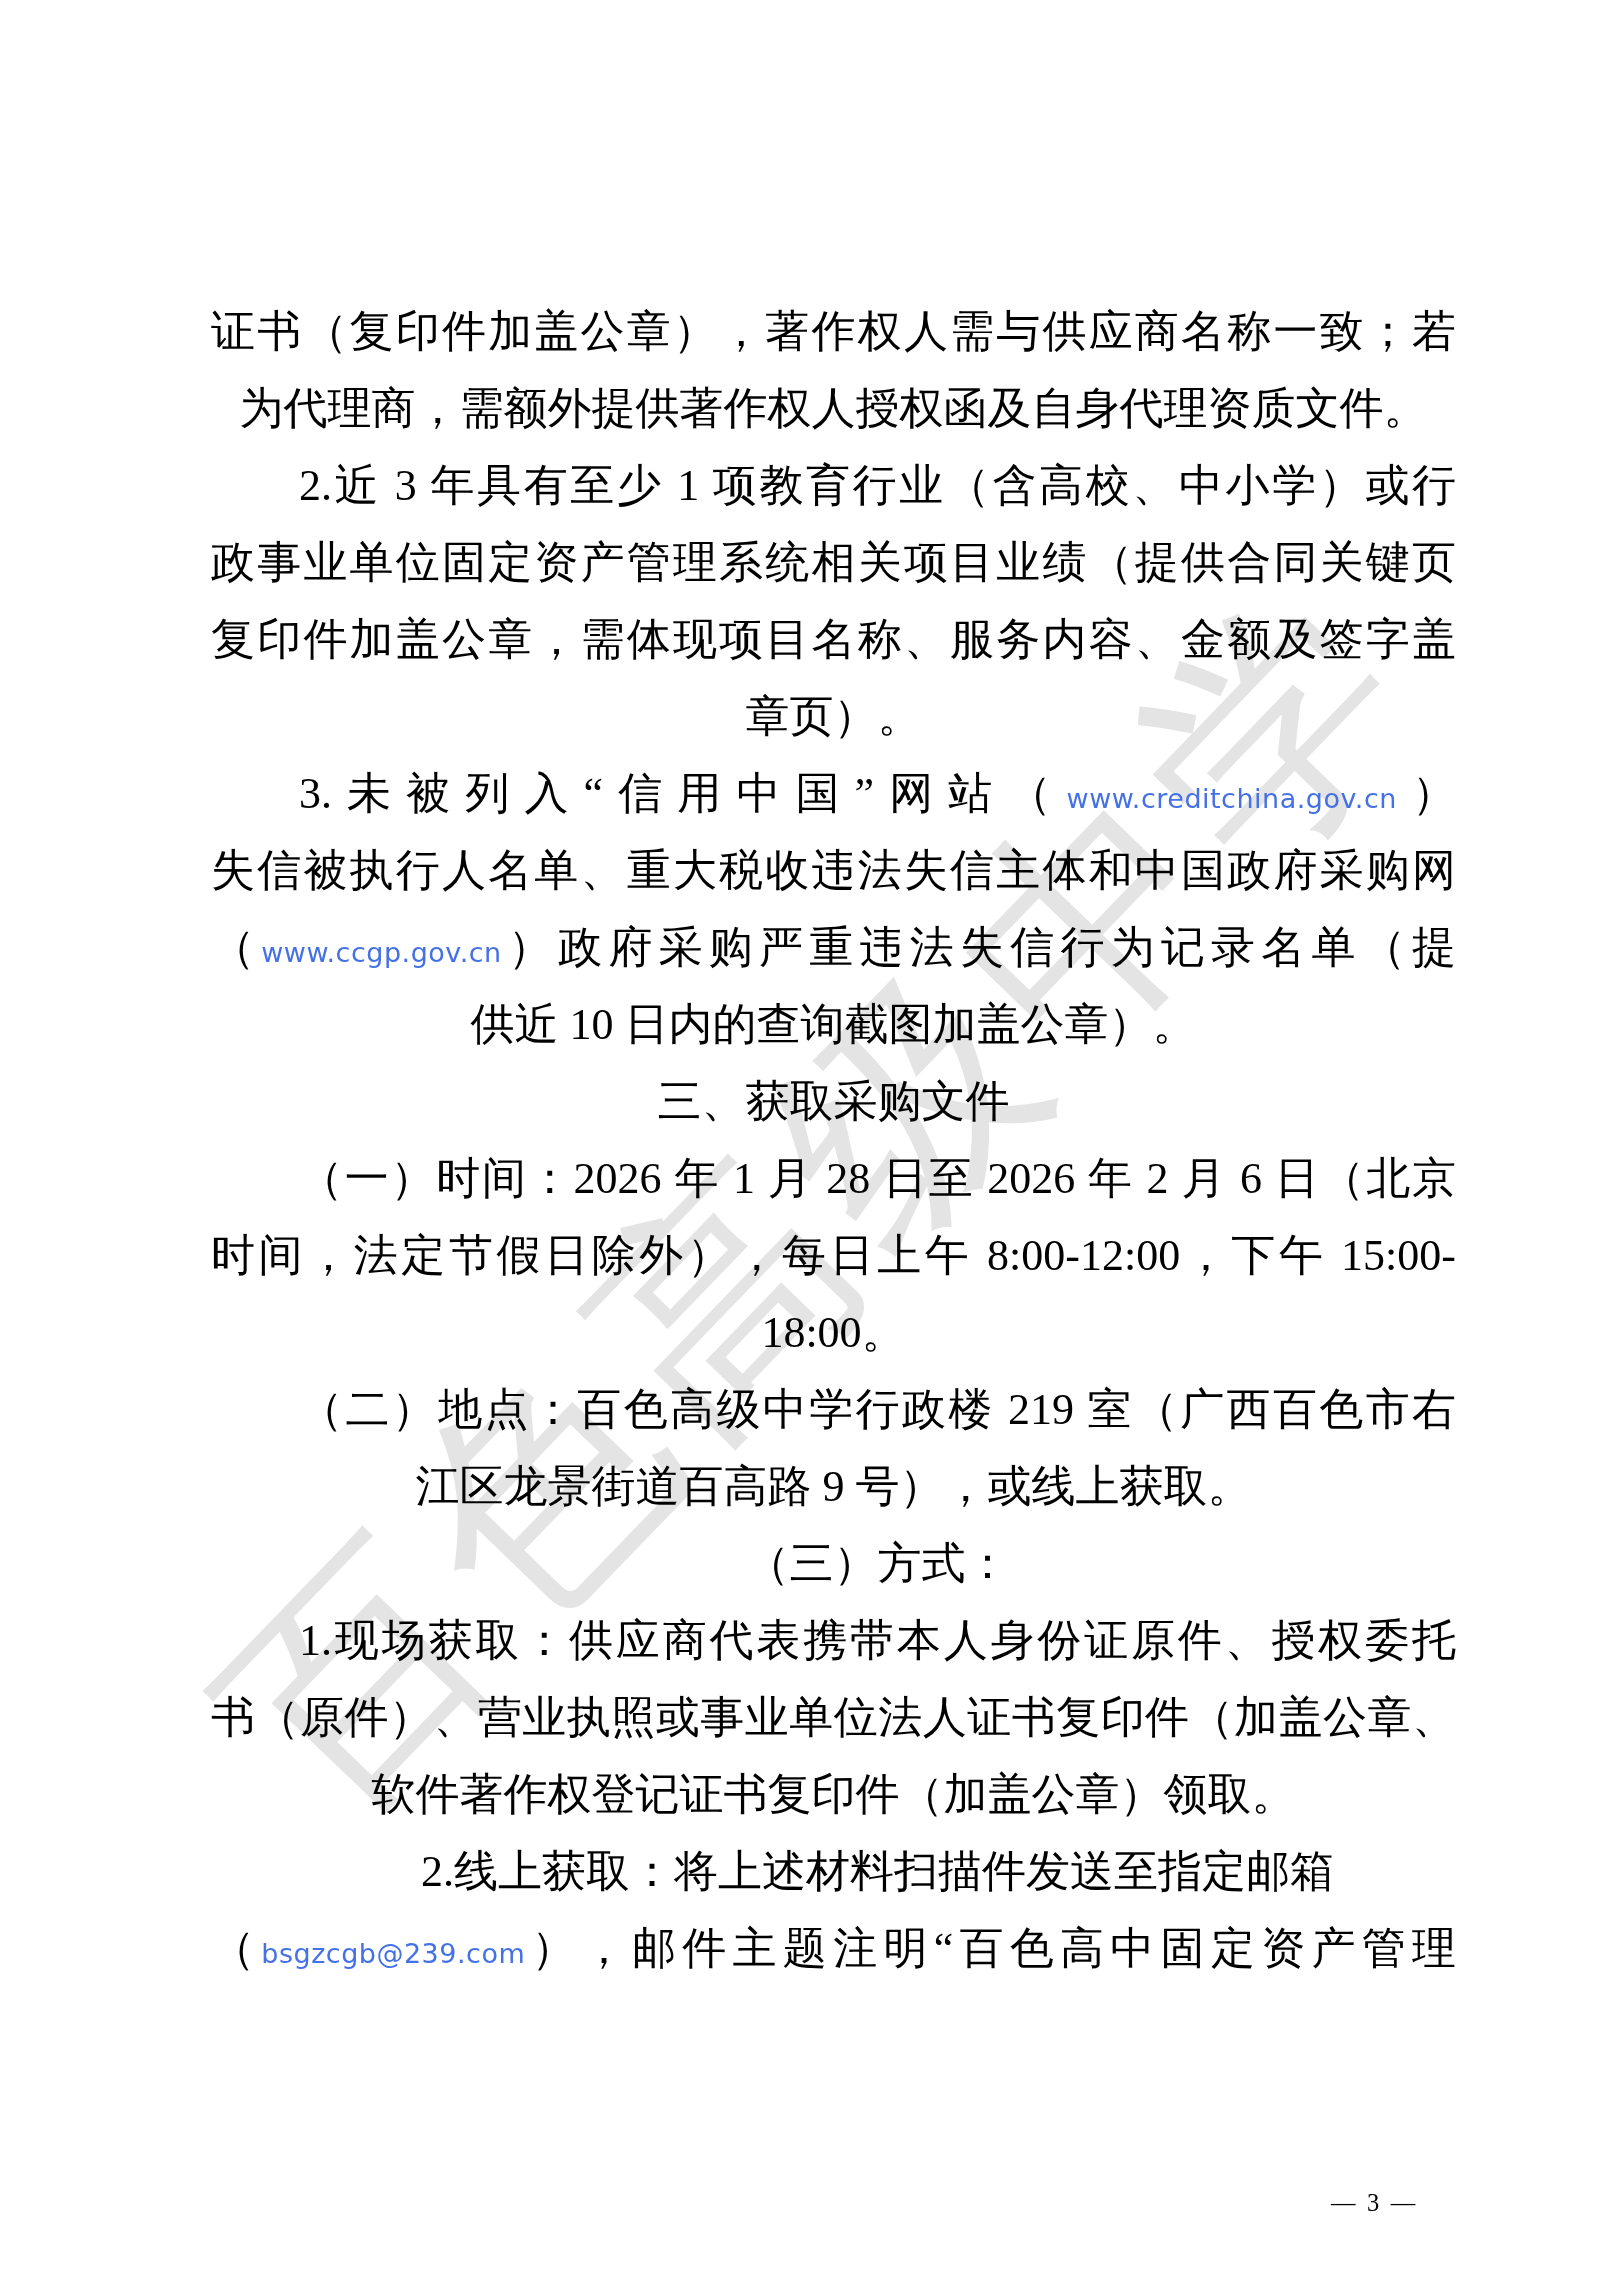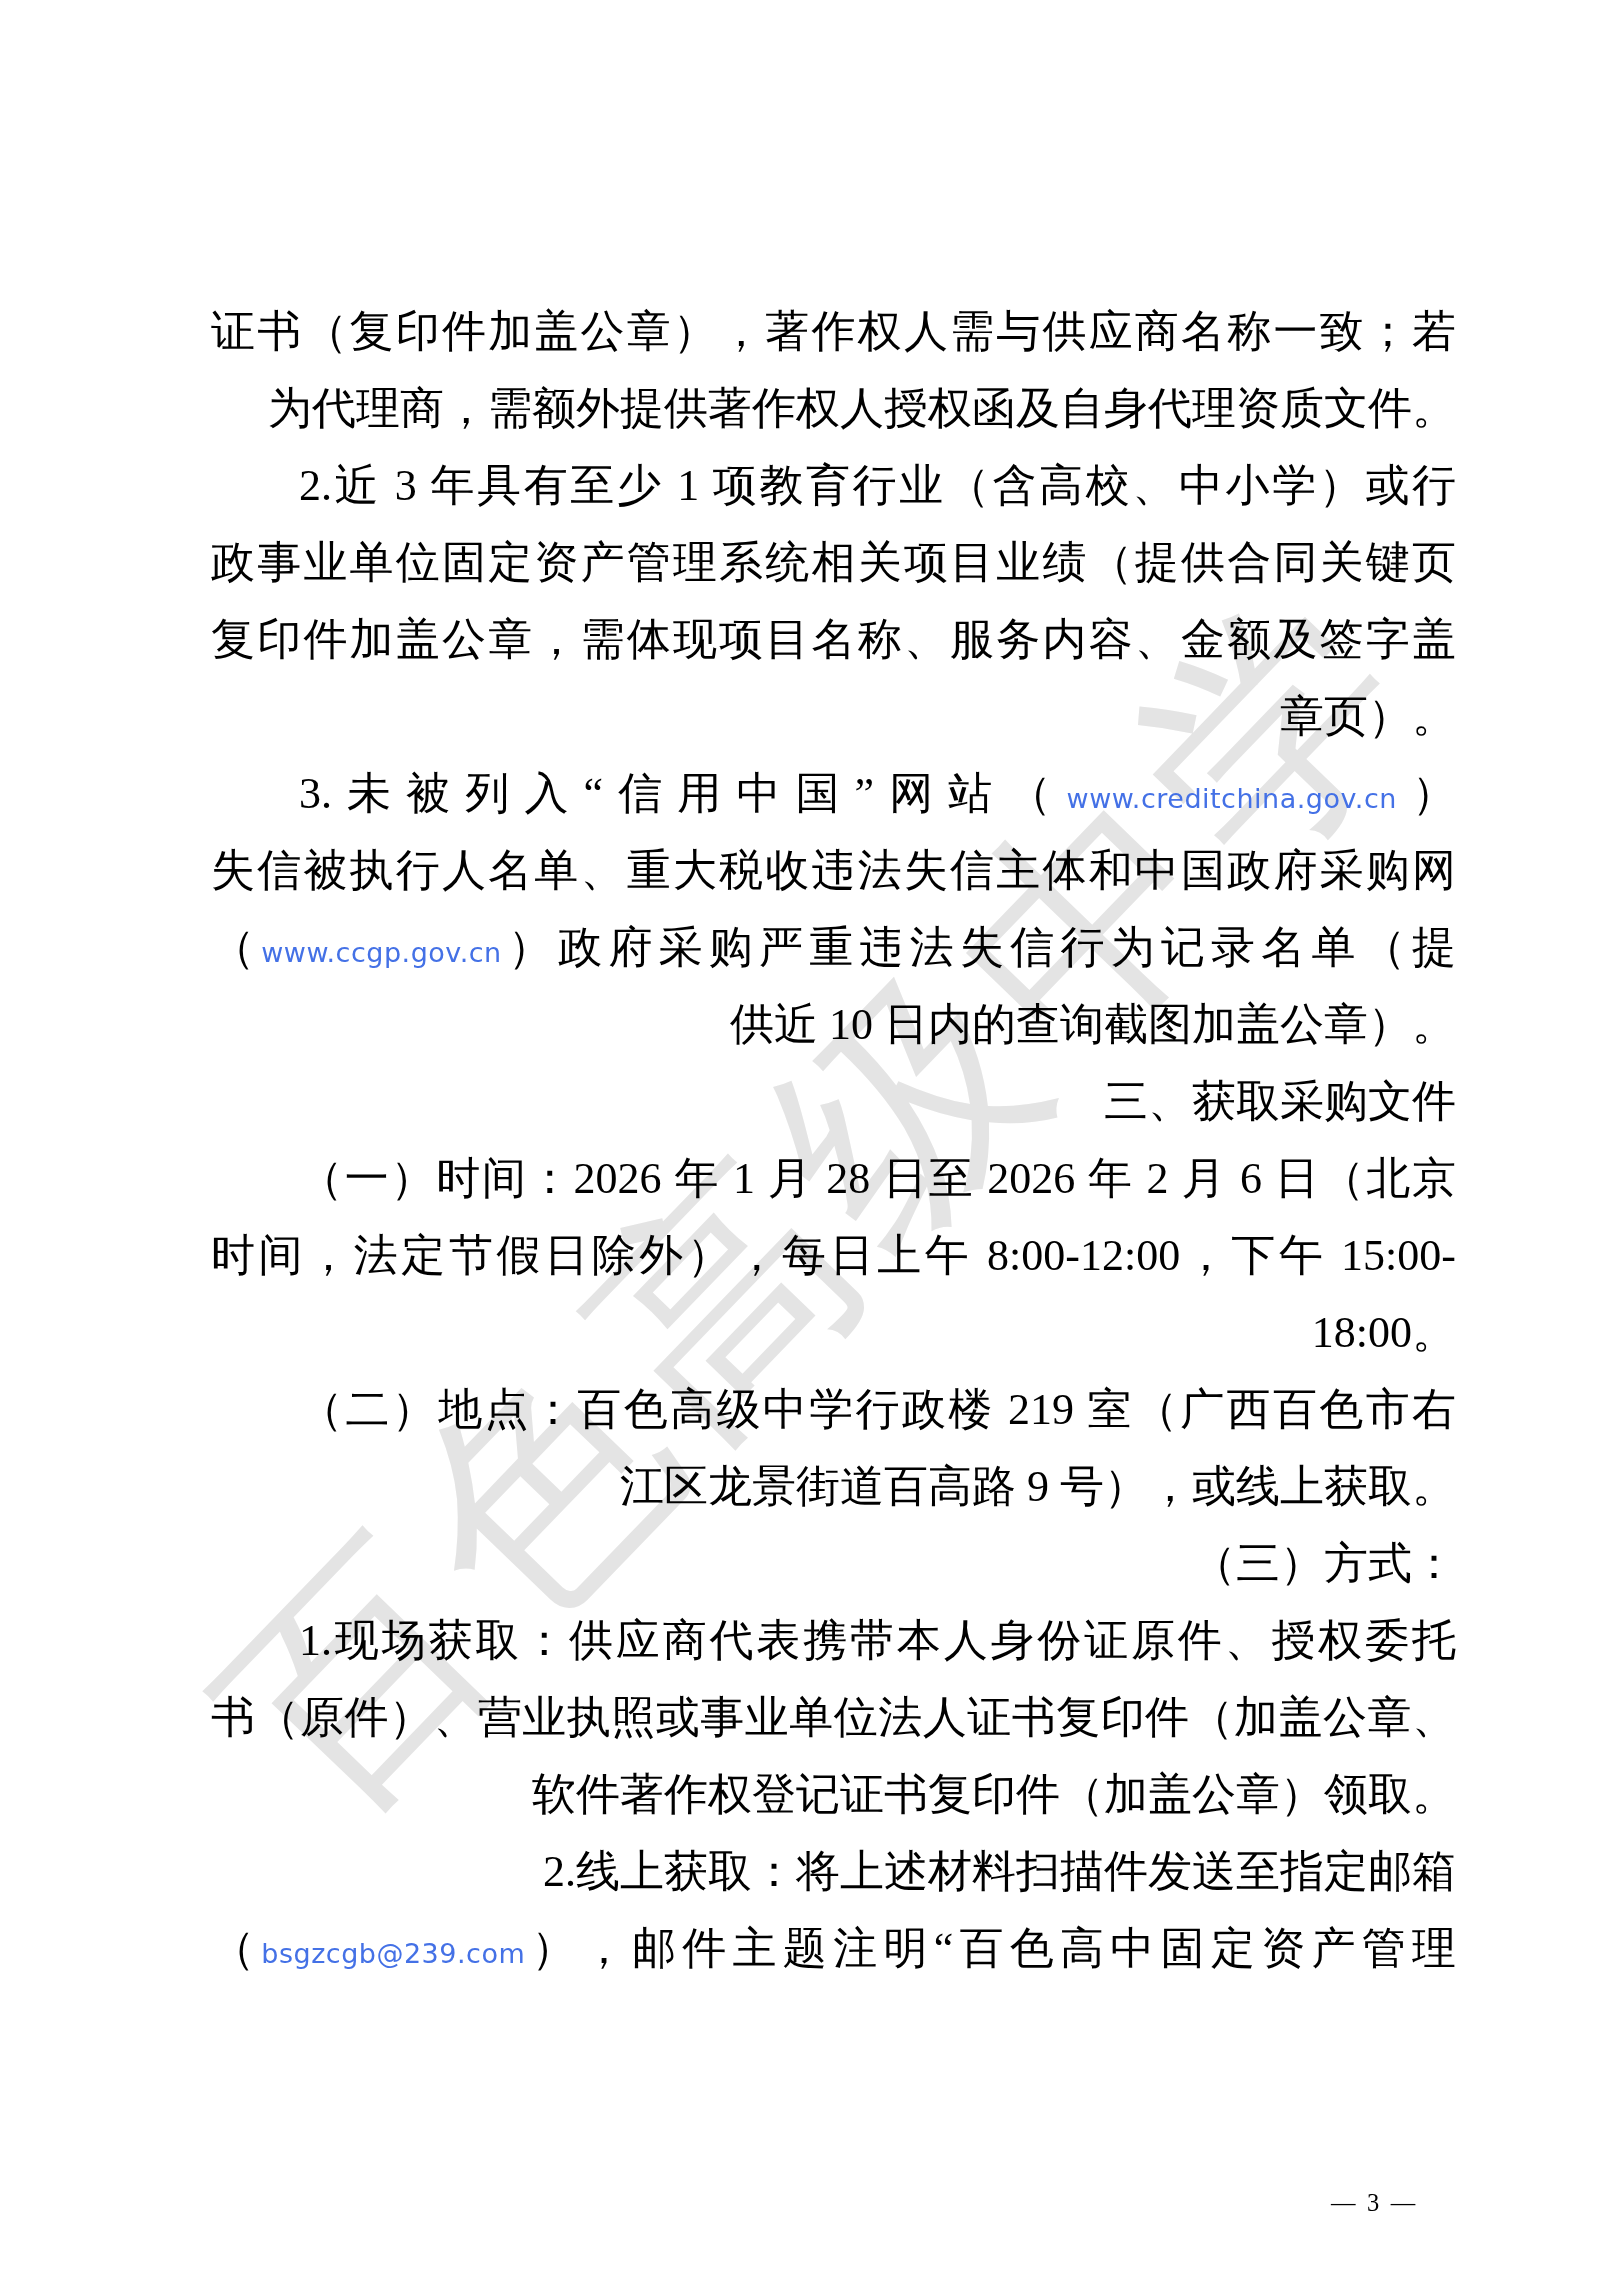--- a/index.html
+++ b/index.html
@@ -16,21 +16,21 @@
     color:#e4e4e4;text-align:center;
     transform:rotate(-46deg);transform-origin:center center;
     z-index:0;user-select:none;
     font-family:"Liberation Serif","DejaVu Serif",serif;
   }
   
   .textblock{
     position:absolute;left:211px;top:293px;width:1245px;z-index:1;
     font-size:44px;line-height:77px;color:#000000;
   }
-  .line{height:77px;text-align:right;white-space:nowrap;}
+  .line{height:77px;text-align:center;white-space:nowrap;}
   .line.j{white-space:normal;text-align:justify;text-align-last:justify;text-justify:inter-character;}
   .line.ind{text-indent:2em;}
   .line.hd{font-weight:normal;}
   .url{
     color:#4471e6;
     font-family:"DejaVu Sans","Liberation Sans",sans-serif;
     font-size:27px;letter-spacing:0.5px;
     text-decoration:none;cursor:pointer;
   }
   

